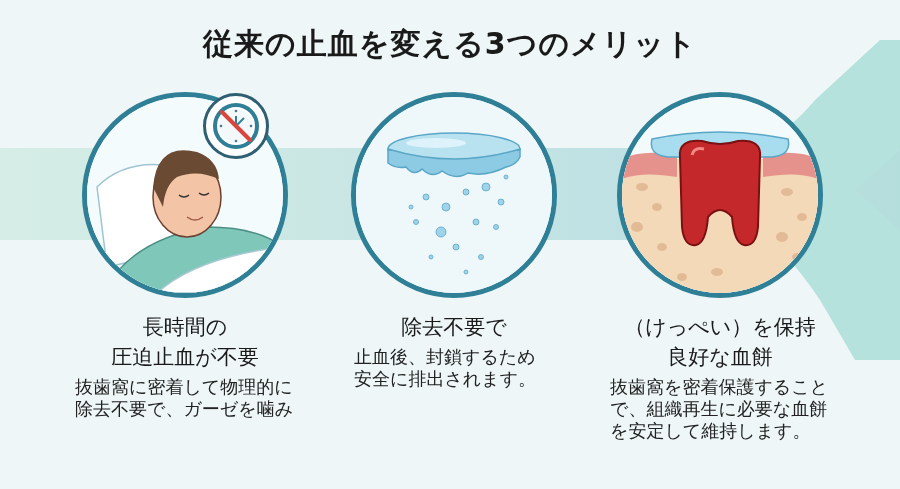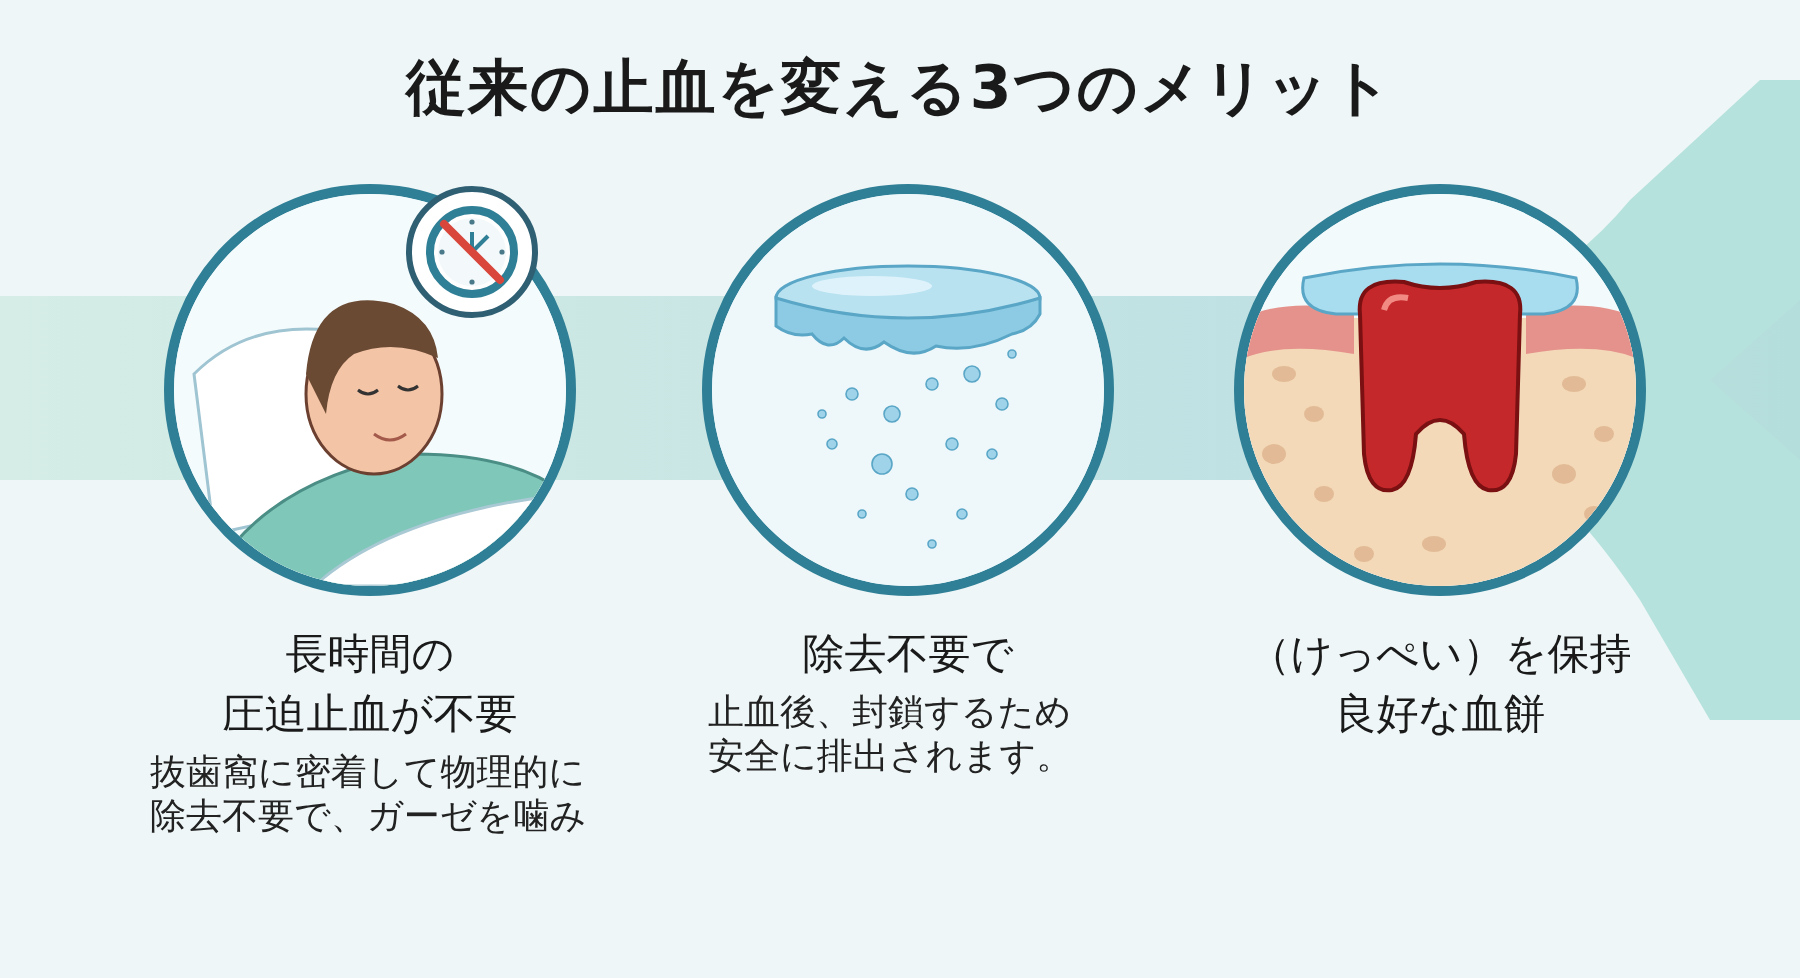--- a/index.html
+++ b/index.html
@@ -148,13 +148,18 @@
       <path d="M196 62 Q176 52 141 58 L141 80 Q176 74 196 82 Z" fill="#e6928c"></path>
       <path d="M30 42 Q98 28 166 42 Q170 58 150 60 L46 60 Q26 58 30 42 Z" fill="#a8dcef" stroke="#5aa6c6" stroke-width="1.5"></path>
       <path d="M58 60 Q56 42 80 44 Q98 50 116 44 Q140 42 138 60 L136 130 Q134 150 122 148 Q112 146 110 120 Q98 106 86 120 Q84 146 74 148 Q62 150 60 130 Z" fill="#c4282a" stroke="#7a1012" stroke-width="2"></path>
       <path d="M70 58 Q72 50 82 52" stroke="#f28a84" stroke-width="3" fill="none"></path>
     </svg>
   </div>
   <div class="heading">
     <div>（けっぺい）を保持</div>
     <div>良好な血餅</div>
   </div>
+  <div class="body">
+    <div>抜歯窩を密着保護すること</div>
+    <div>で、組織再生に必要な血餅</div>
+    <div>を安定して維持します。</div>
+  </div>
 </div>
 
 </body></html>

